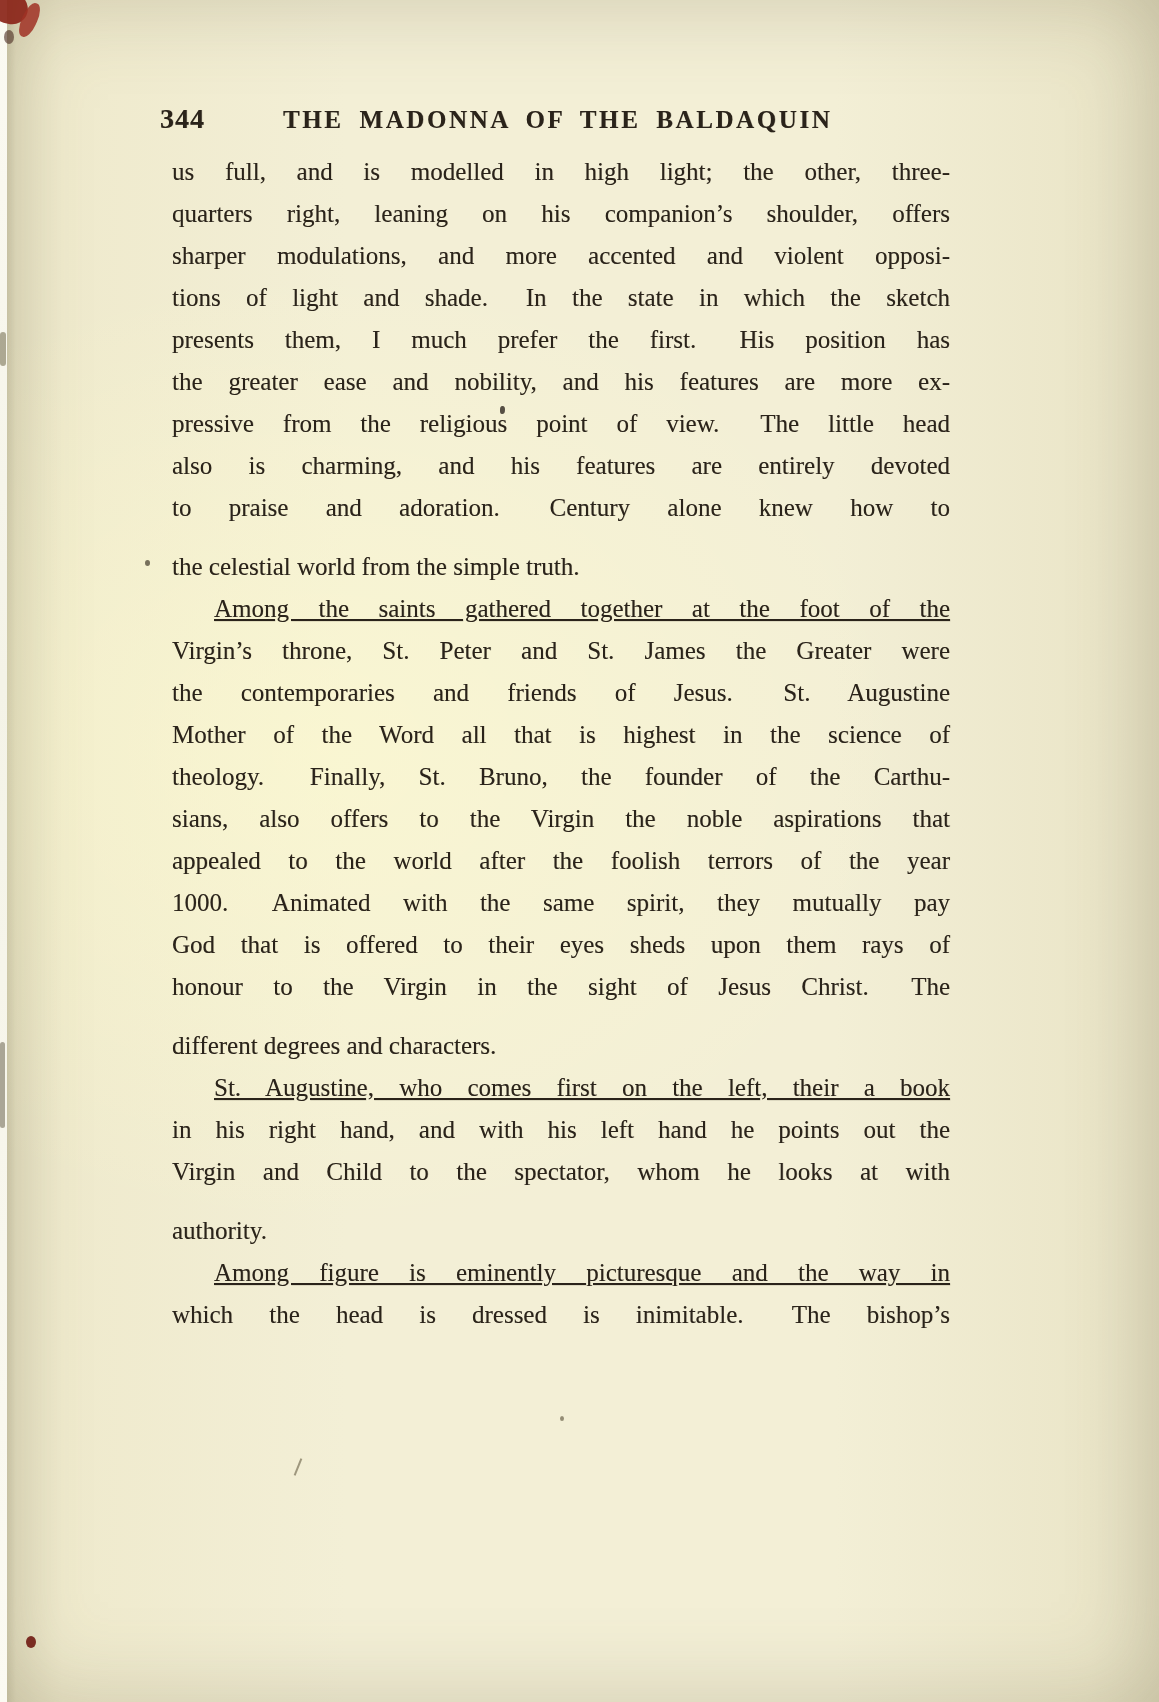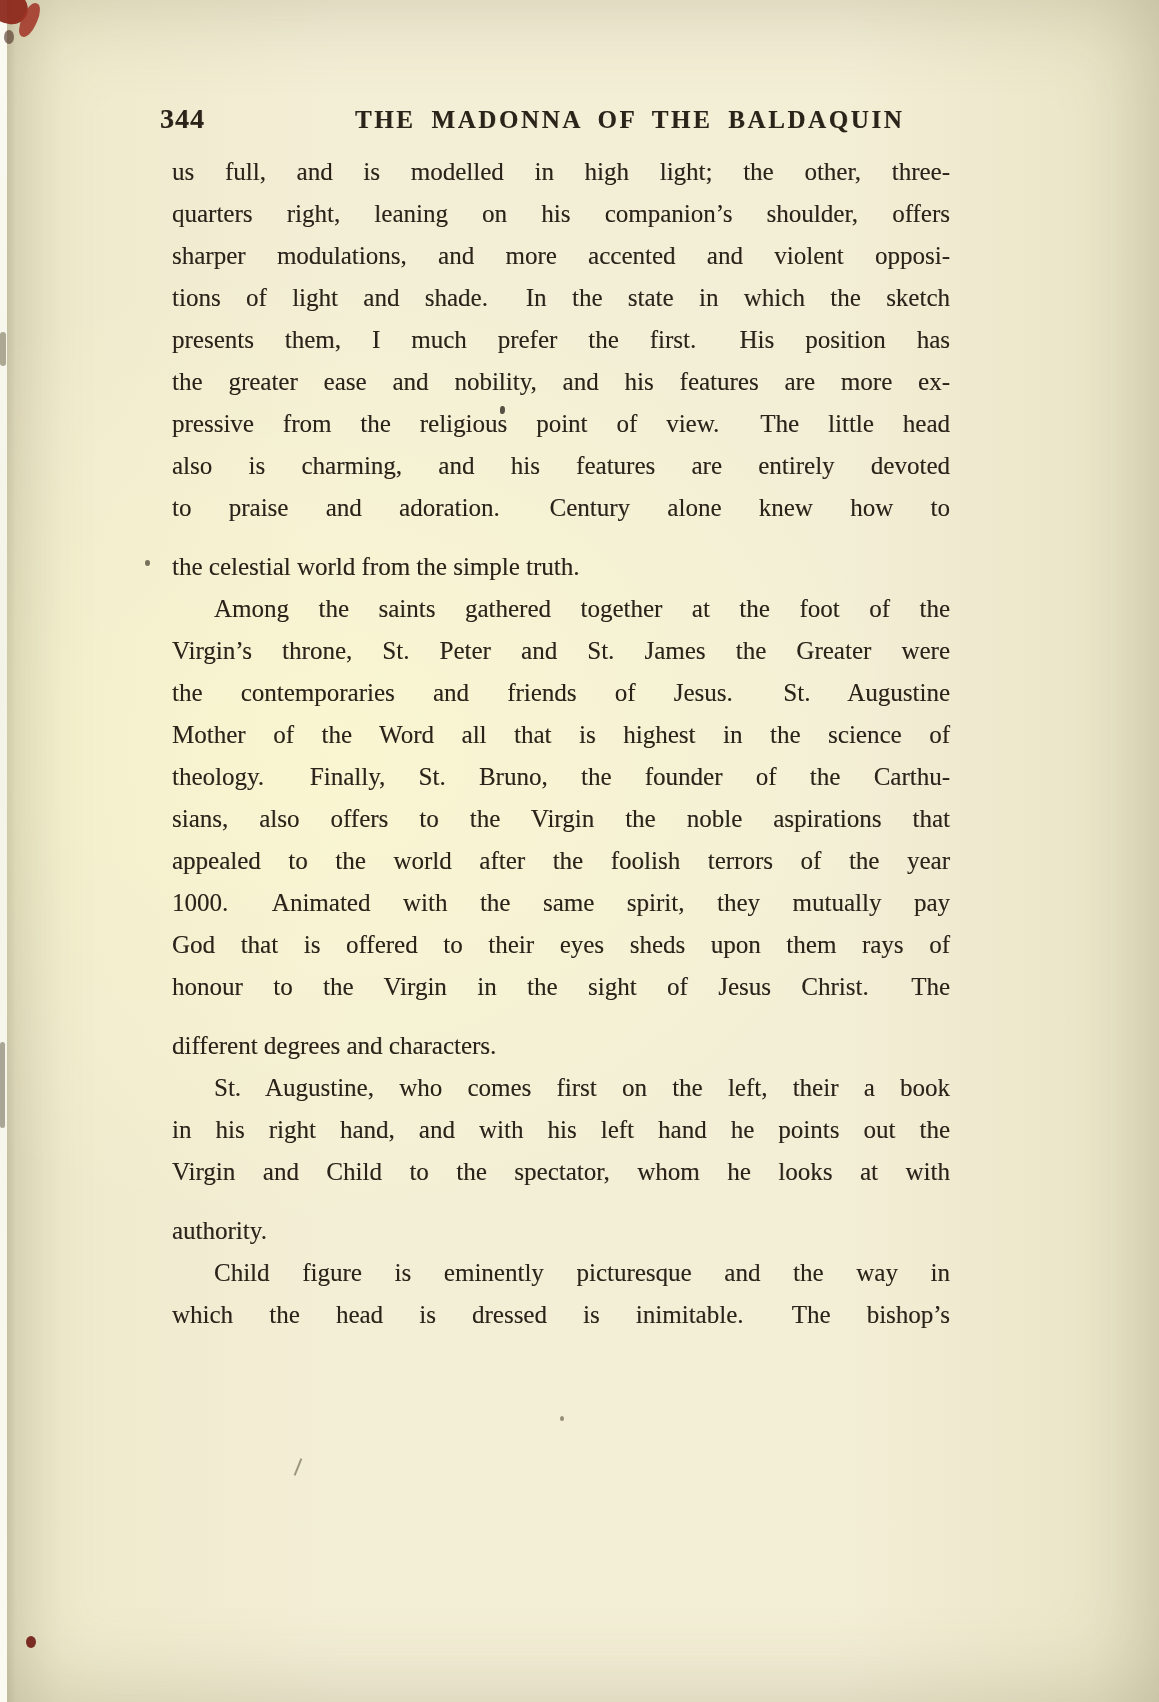--- a/index.html
+++ b/index.html
@@ -75,27 +75,26 @@
     left: 560px; top: 1416px; width: 4px; height: 5px;
     background: #6b634c; border-radius: 50%; opacity: 0.7;
   }
 
   
   .page-header {
     position: absolute;
     left: 160px; top: 103px; width: 778px;
     display: flex; align-items: baseline;
     text-shadow: 0.4px 0.4px 0 rgba(42, 33, 22, 0.35);
-    gap: 32px;
   }
   .page-number {
     font-size: 28px; font-weight: 700; letter-spacing: 1px;
   }
   .header-title {
-    margin-left: 118px;
+    margin-left: 78px;
     font-size: 25px; font-weight: 700;
     letter-spacing: 2.6px; word-spacing: 7px;
   }
 
   .page-body {
     position: absolute;
     left: 172px; top: 151px; width: 778px;
     font-size: 25px; line-height: 42px;
     text-shadow: 0.35px 0.35px 0 rgba(42, 33, 22, 0.32);
   }
@@ -103,20 +102,21 @@
     text-align: justify;
     text-align-last: justify;
     white-space: normal;
   }
   .line.last {
     text-align-last: left;
     margin-top: 17px;
   }
   .paragraph.indent .line:first-child {
     text-indent: 42px;
+    text-decoration: underline;
   }
 </style>
 </head>
 <body>
 
 <div class="scan-page">
 
   <div class="edge-strip artifact"></div>
   <div class="artifact mark-corner-red-1"></div>
   <div class="artifact mark-corner-red-2"></div>
@@ -160,18 +160,18 @@
         <div class="line">honour to the Virgin in the sight of Jesus Christ.  The</div>
         <div class="line last">different degrees and characters.</div>
       </div>
       <div class="paragraph indent">
         <div class="line">St. Augustine, who comes first on the left, their a book</div>
         <div class="line">in his right hand, and with his left hand he points out the</div>
         <div class="line">Virgin and Child to the spectator, whom he looks at with</div>
         <div class="line last">authority.</div>
       </div>
       <div class="paragraph indent">
-        <div class="line">Child figure is eminently picturesque and the way in</div>
+        <div class="line">Among figure is eminently picturesque and the way in</div>
         <div class="line">which the head is dressed is inimitable.  The bishop’s</div>
       </div>
     </div>
 
 </div>
 
 </body></html>

